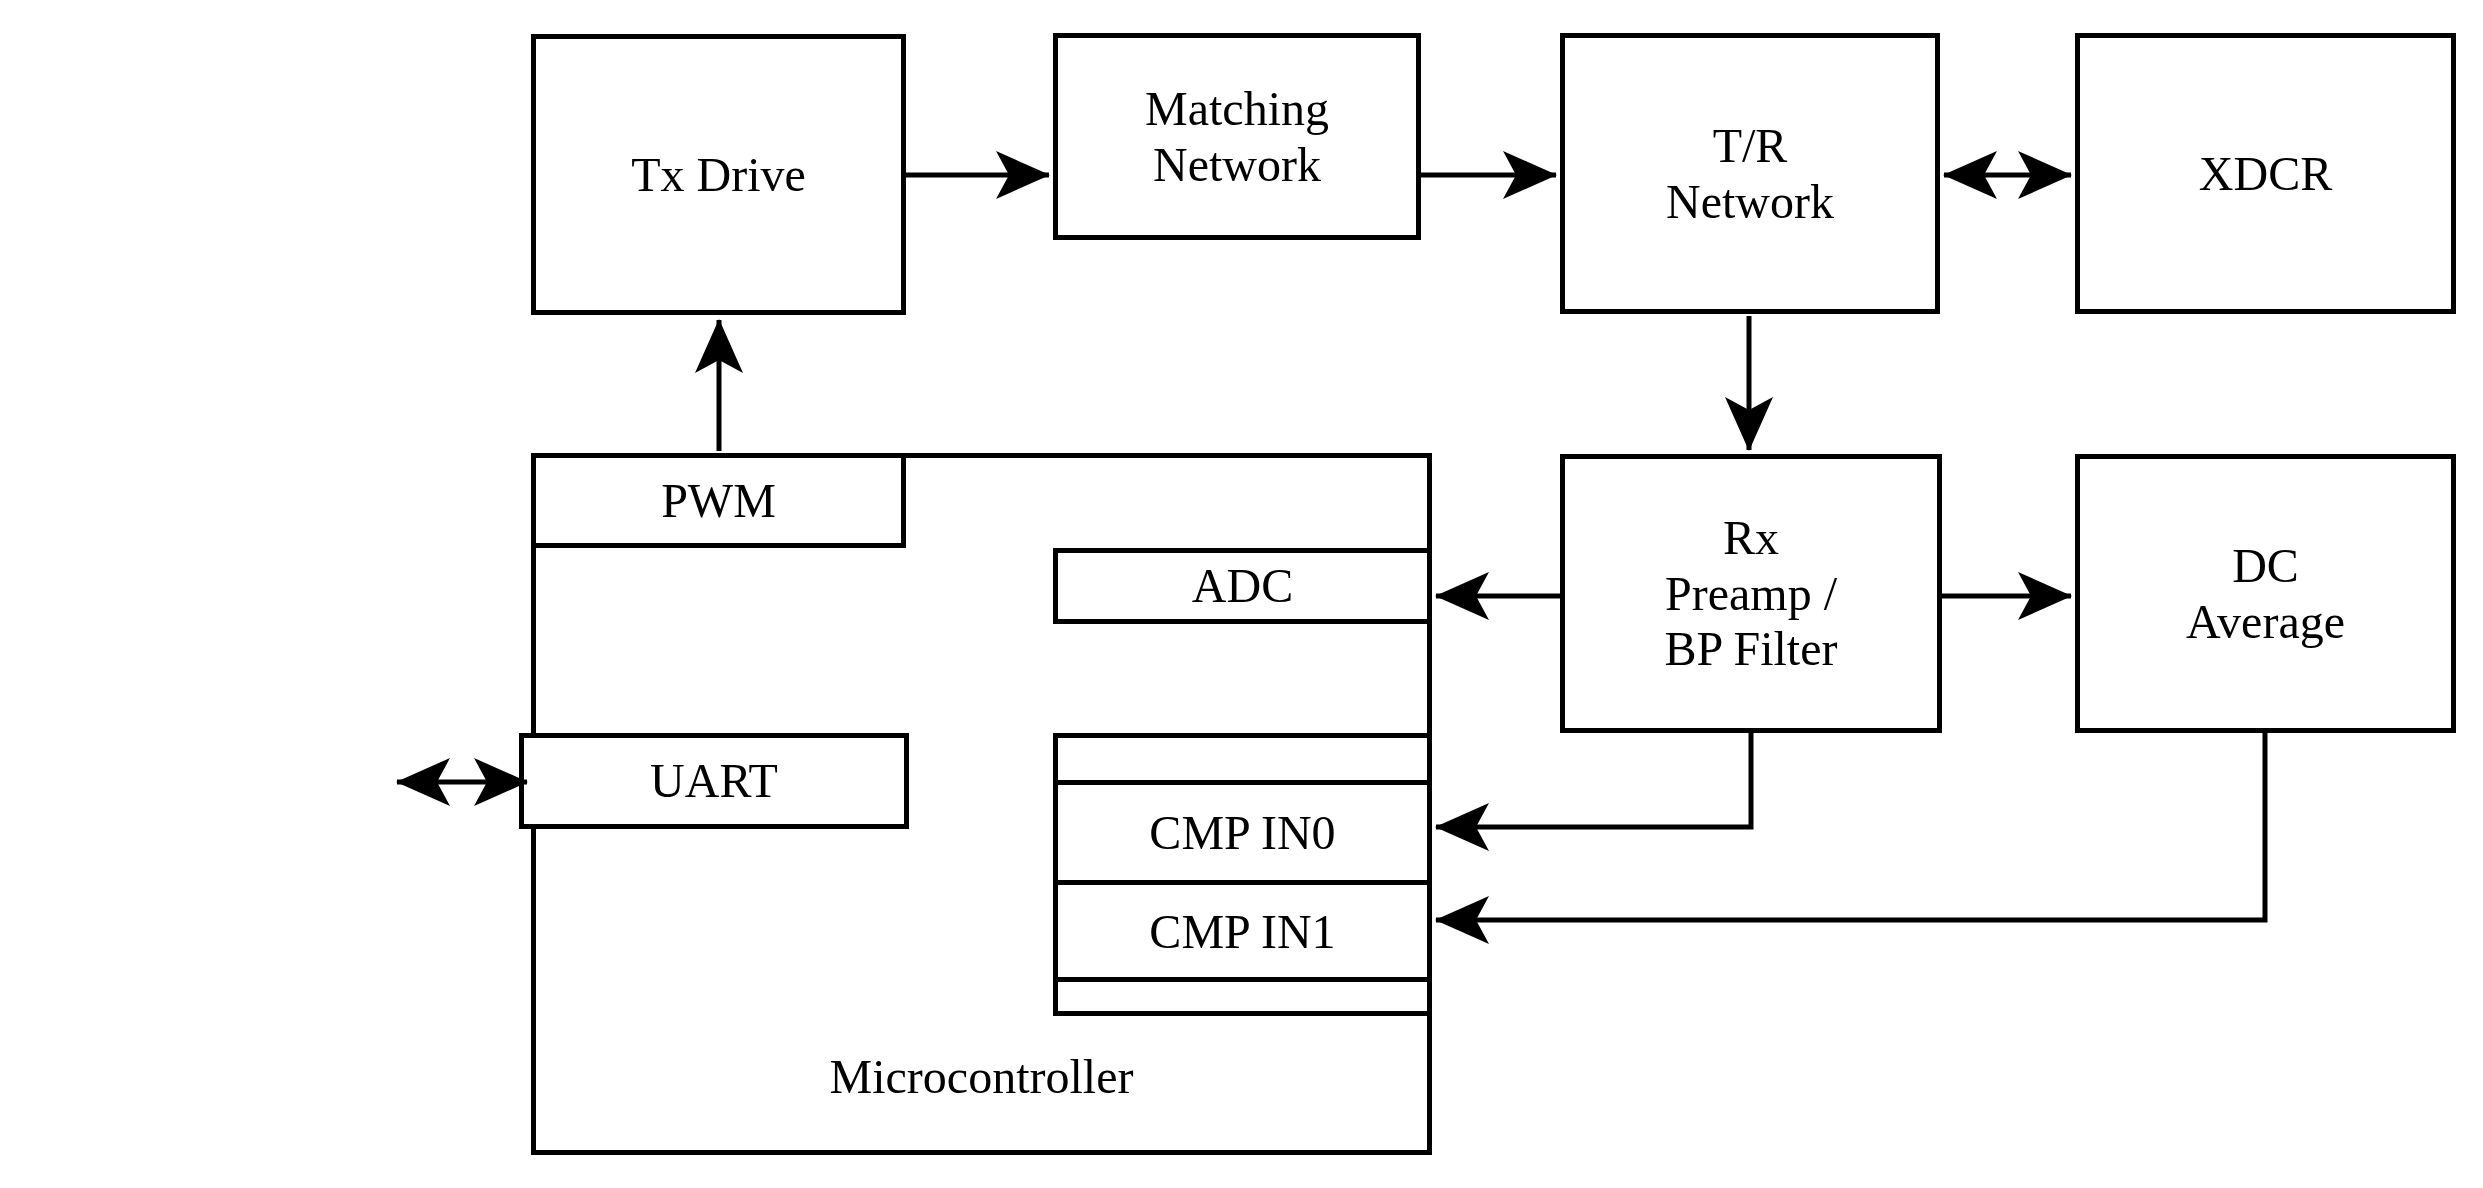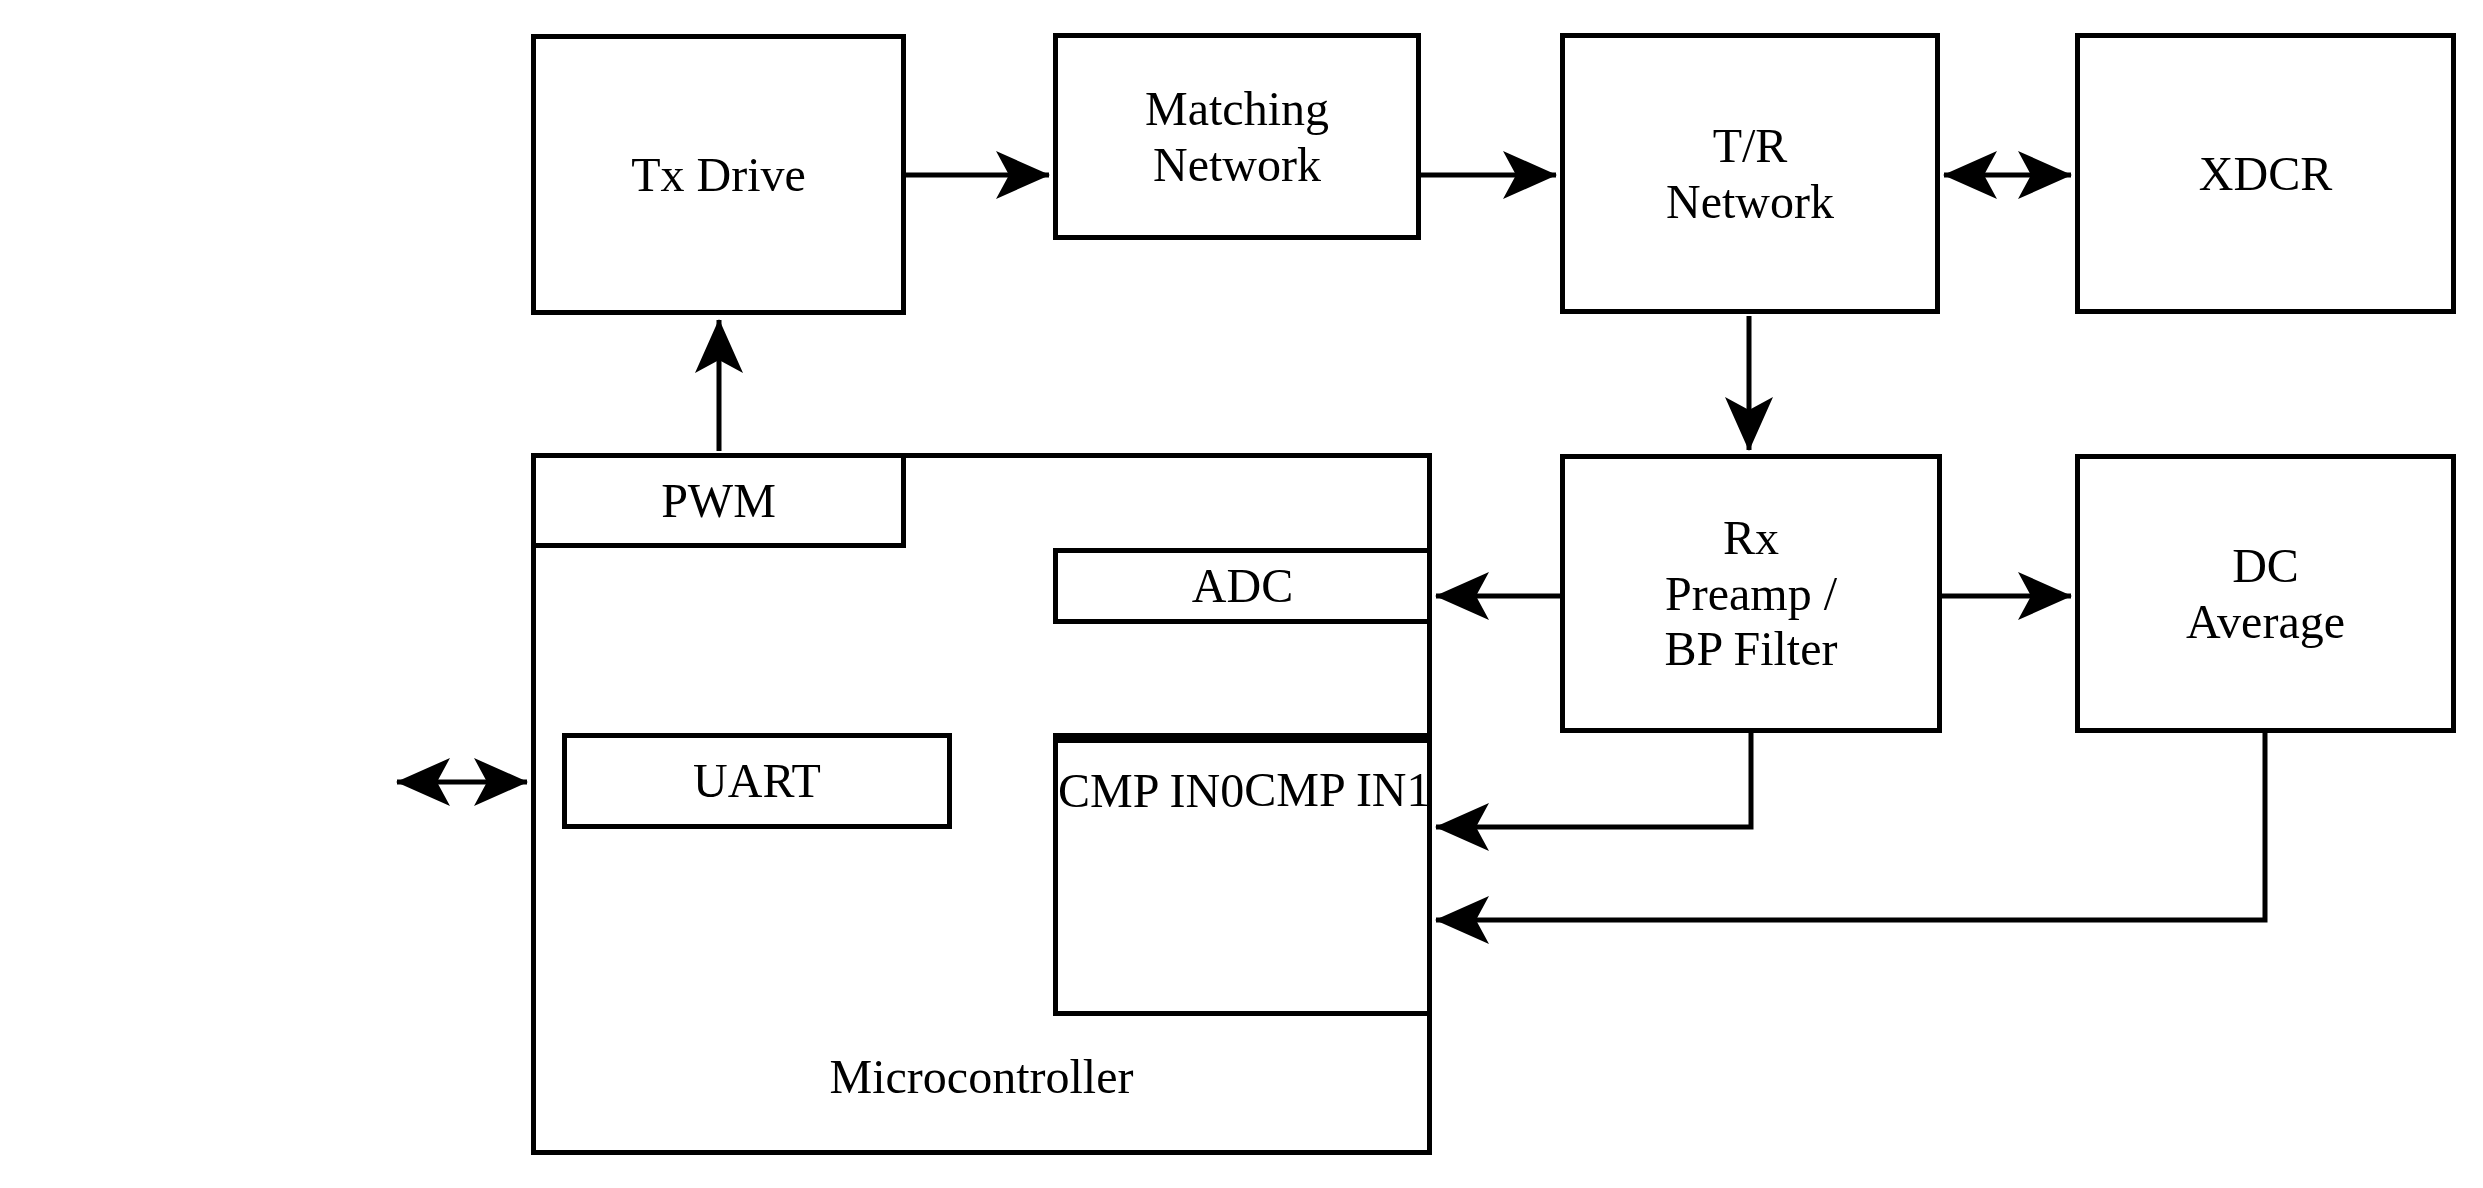--- a/index.html
+++ b/index.html
@@ -42,21 +42,21 @@
     font-size: 48px;
     line-height: 52px;
     white-space: nowrap;
   }
   .cmp-stack {
     position: absolute;
     box-sizing: border-box;
     border: 5px solid #000000;
     background: #ffffff;
     display: flex;
-    flex-direction: row;
+    flex-direction: column;
   }
   .cmp-row {
     display: flex;
     align-items: center;
     justify-content: center;
     font-size: 48px;
     white-space: nowrap;
   }
   .cmp-row + .cmp-row {
     border-top: 5px solid #000000;
@@ -112,21 +112,21 @@
   </div>
 
   <div class="box" style="left:531px; top:453px; width:375px; height:95px">
     <div>PWM</div>
   </div>
 
   <div class="box" style="left:1053px; top:548px; width:379px; height:76px">
     <div>ADC</div>
   </div>
 
-  <div class="box" style="left:562px; top:733px; width:390px; height:96px">
+  <div class="box" style="left:519px; top:733px; width:390px; height:96px">
     <div>UART</div>
   </div>
 
   <div class="cmp-stack" style="left:1053px; top:733px; width:379px; height:283px">
     <div class="cmp-row" style="height:42px"></div>
     <div class="cmp-row" style="height:95px">
       <span>CMP IN0</span>
     </div>
     <div class="cmp-row" style="height:92px">
       <span>CMP IN1</span>

